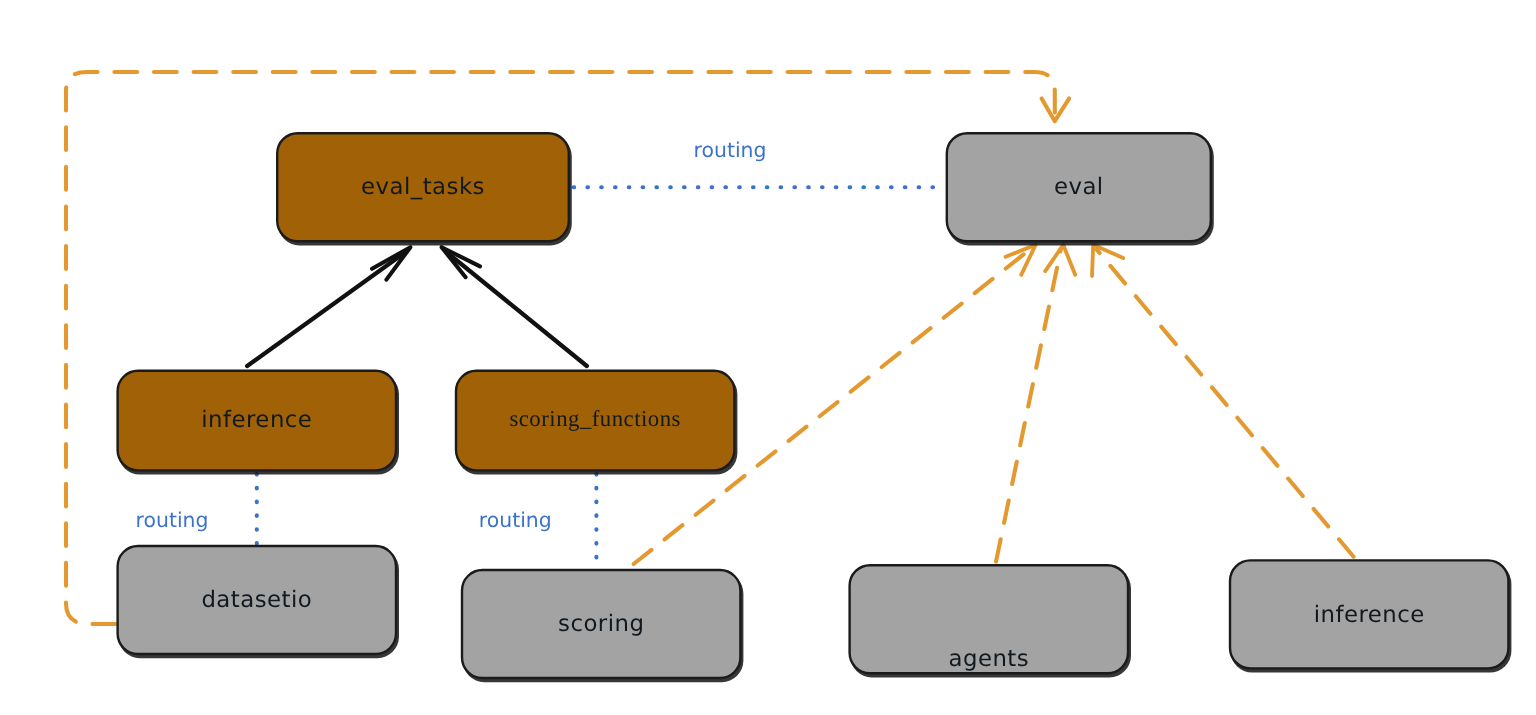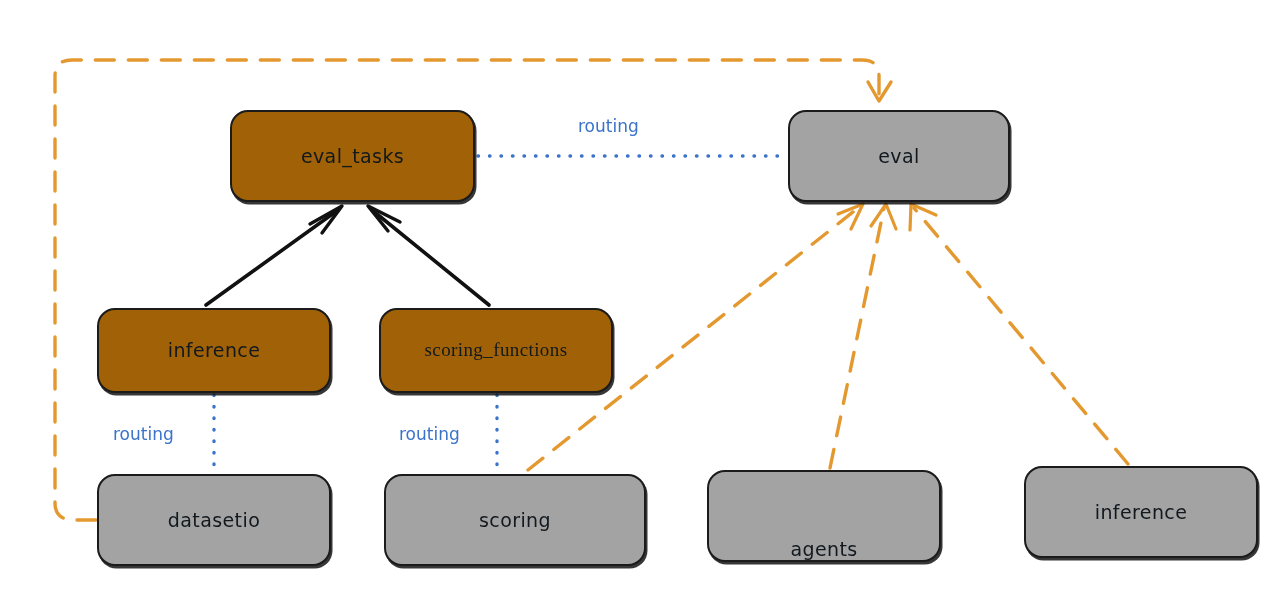--- a/index.html
+++ b/index.html
@@ -110,25 +110,25 @@
   </div>
 
   <div class="node blue" style="left:97px; top:308px; width:234px; height:85px;">
     <span class="label">inference</span>
   </div>
 
   <div class="node blue" style="left:379px; top:308px; width:234px; height:85px;font-family:Liberation Serif, serif;">
     <span class="label">scoring_functions</span>
   </div>
 
-  <div class="node green" style="left:97px; top:474px; width:234px; height:92px;justify-content:center;">
+  <div class="node green" style="left:97px; top:454px; width:234px; height:92px;justify-content:center;">
     <span class="label">datasetio</span>
   </div>
 
-  <div class="node green" style="left:384px; top:474px; width:262px; height:92px;">
+  <div class="node green" style="left:384px; top:474px; width:234px; height:92px;">
     <span class="label">scoring</span>
   </div>
 
   <div class="node green" style="left:707px; top:470px; width:234px; height:92px;align-items:flex-end;">
     <span class="label">agents</span>
   </div>
 
   <div class="node green" style="left:1024px; top:466px; width:234px; height:92px;">
     <span class="label">inference</span>
   </div>

